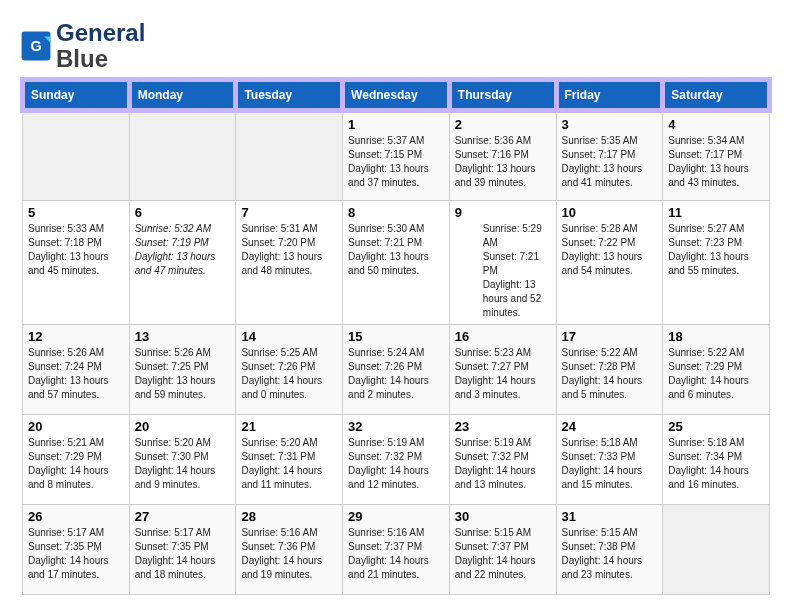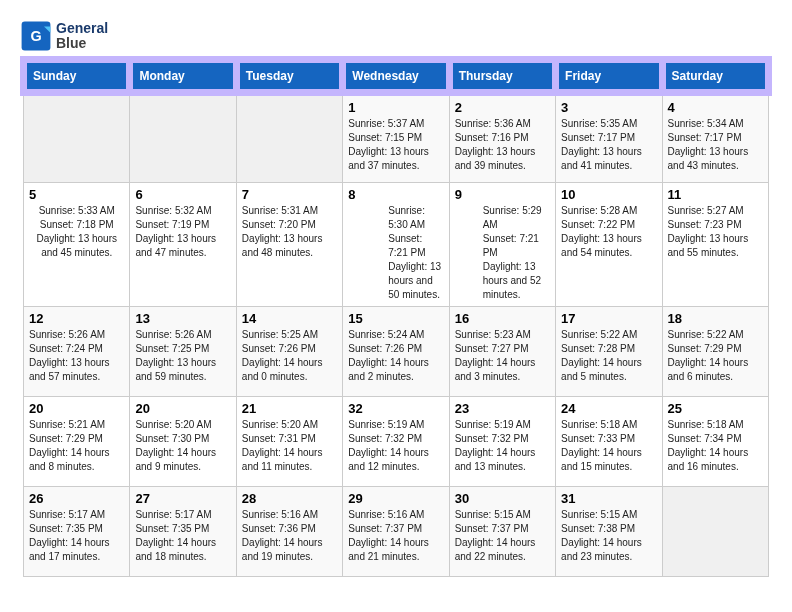--- a/index.html
+++ b/index.html
@@ -15,21 +15,21 @@
       justify-content: space-between;
       align-items: flex-start;
       margin-bottom: 4px;
     }
     .logo {
       display: flex;
       align-items: center;
       gap: 4px;
     }
     .logo-text {
-      font-size: 14px;
+      font-size: 24px;
       font-weight: bold;
       color: #1a3a6b;
       line-height: 1.1;
     }
     .logo-text span {
       color: #404040;
     }
     .logo-icon {
       width: 32px;
       height: 32px;
@@ -51,21 +51,21 @@
       width: 100%;
       border-collapse: collapse;
       font-size: 11px;
     }
     .calendar-table th {
       background-color: #1565C0;
       color: #fff;
       text-align: left;
       padding: 6px 6px;
       font-size: 12px;
-      border: 7px solid #c4b5fd;
+      border: 5px solid #c4b5fd;
     }
     .calendar-table td {
       border: 1px solid #ccc;
       vertical-align: top;
       padding: 4px 5px;
       height: 90px;
       width: 14.28%;
       background: #fff;
     }
     .calendar-table tr:nth-child(odd) td {
@@ -149,39 +149,39 @@
         <td>
           <span class="day-number">4</span>
           <div class="day-info" style="white-space: pre-line;">Sunrise: 5:34 AM
 Sunset: 7:17 PM
 Daylight: 13 hours and 43 minutes.</div>
         </td>
       </tr>
       <tr>
         <td>
           <span class="day-number">5</span>
-          <div class="day-info" style="white-space: pre-line; text-align: center;">Sunrise: 5:33 AM
+          <div class="day-info" style="white-space: pre-line;">Sunrise: 5:33 AM
 Sunset: 7:18 PM
 Daylight: 13 hours and 45 minutes.</div>
         </td>
         <td>
           <span class="day-number">6</span>
-          <div class="day-info" style="white-space: pre-line;">Sunrise: 5:32 AM
+          <div class="day-info" style="white-space: pre-line; font-style: italic;">Sunrise: 5:32 AM
 Sunset: 7:19 PM
 Daylight: 13 hours and 47 minutes.</div>
         </td>
         <td>
           <span class="day-number">7</span>
           <div class="day-info" style="white-space: pre-line;">Sunrise: 5:31 AM
 Sunset: 7:20 PM
 Daylight: 13 hours and 48 minutes.</div>
         </td>
         <td>
           <span class="day-number">8</span>
-          <div class="day-info" style="white-space: pre-line; margin-left: 40px;">Sunrise: 5:30 AM
+          <div class="day-info" style="white-space: pre-line;">Sunrise: 5:30 AM
 Sunset: 7:21 PM
 Daylight: 13 hours and 50 minutes.</div>
         </td>
         <td>
           <span class="day-number">9</span>
           <div class="day-info" style="white-space: pre-line; margin-left: 28px;">Sunrise: 5:29 AM
 Sunset: 7:21 PM
 Daylight: 13 hours and 52 minutes.</div>
         </td>
         <td>

